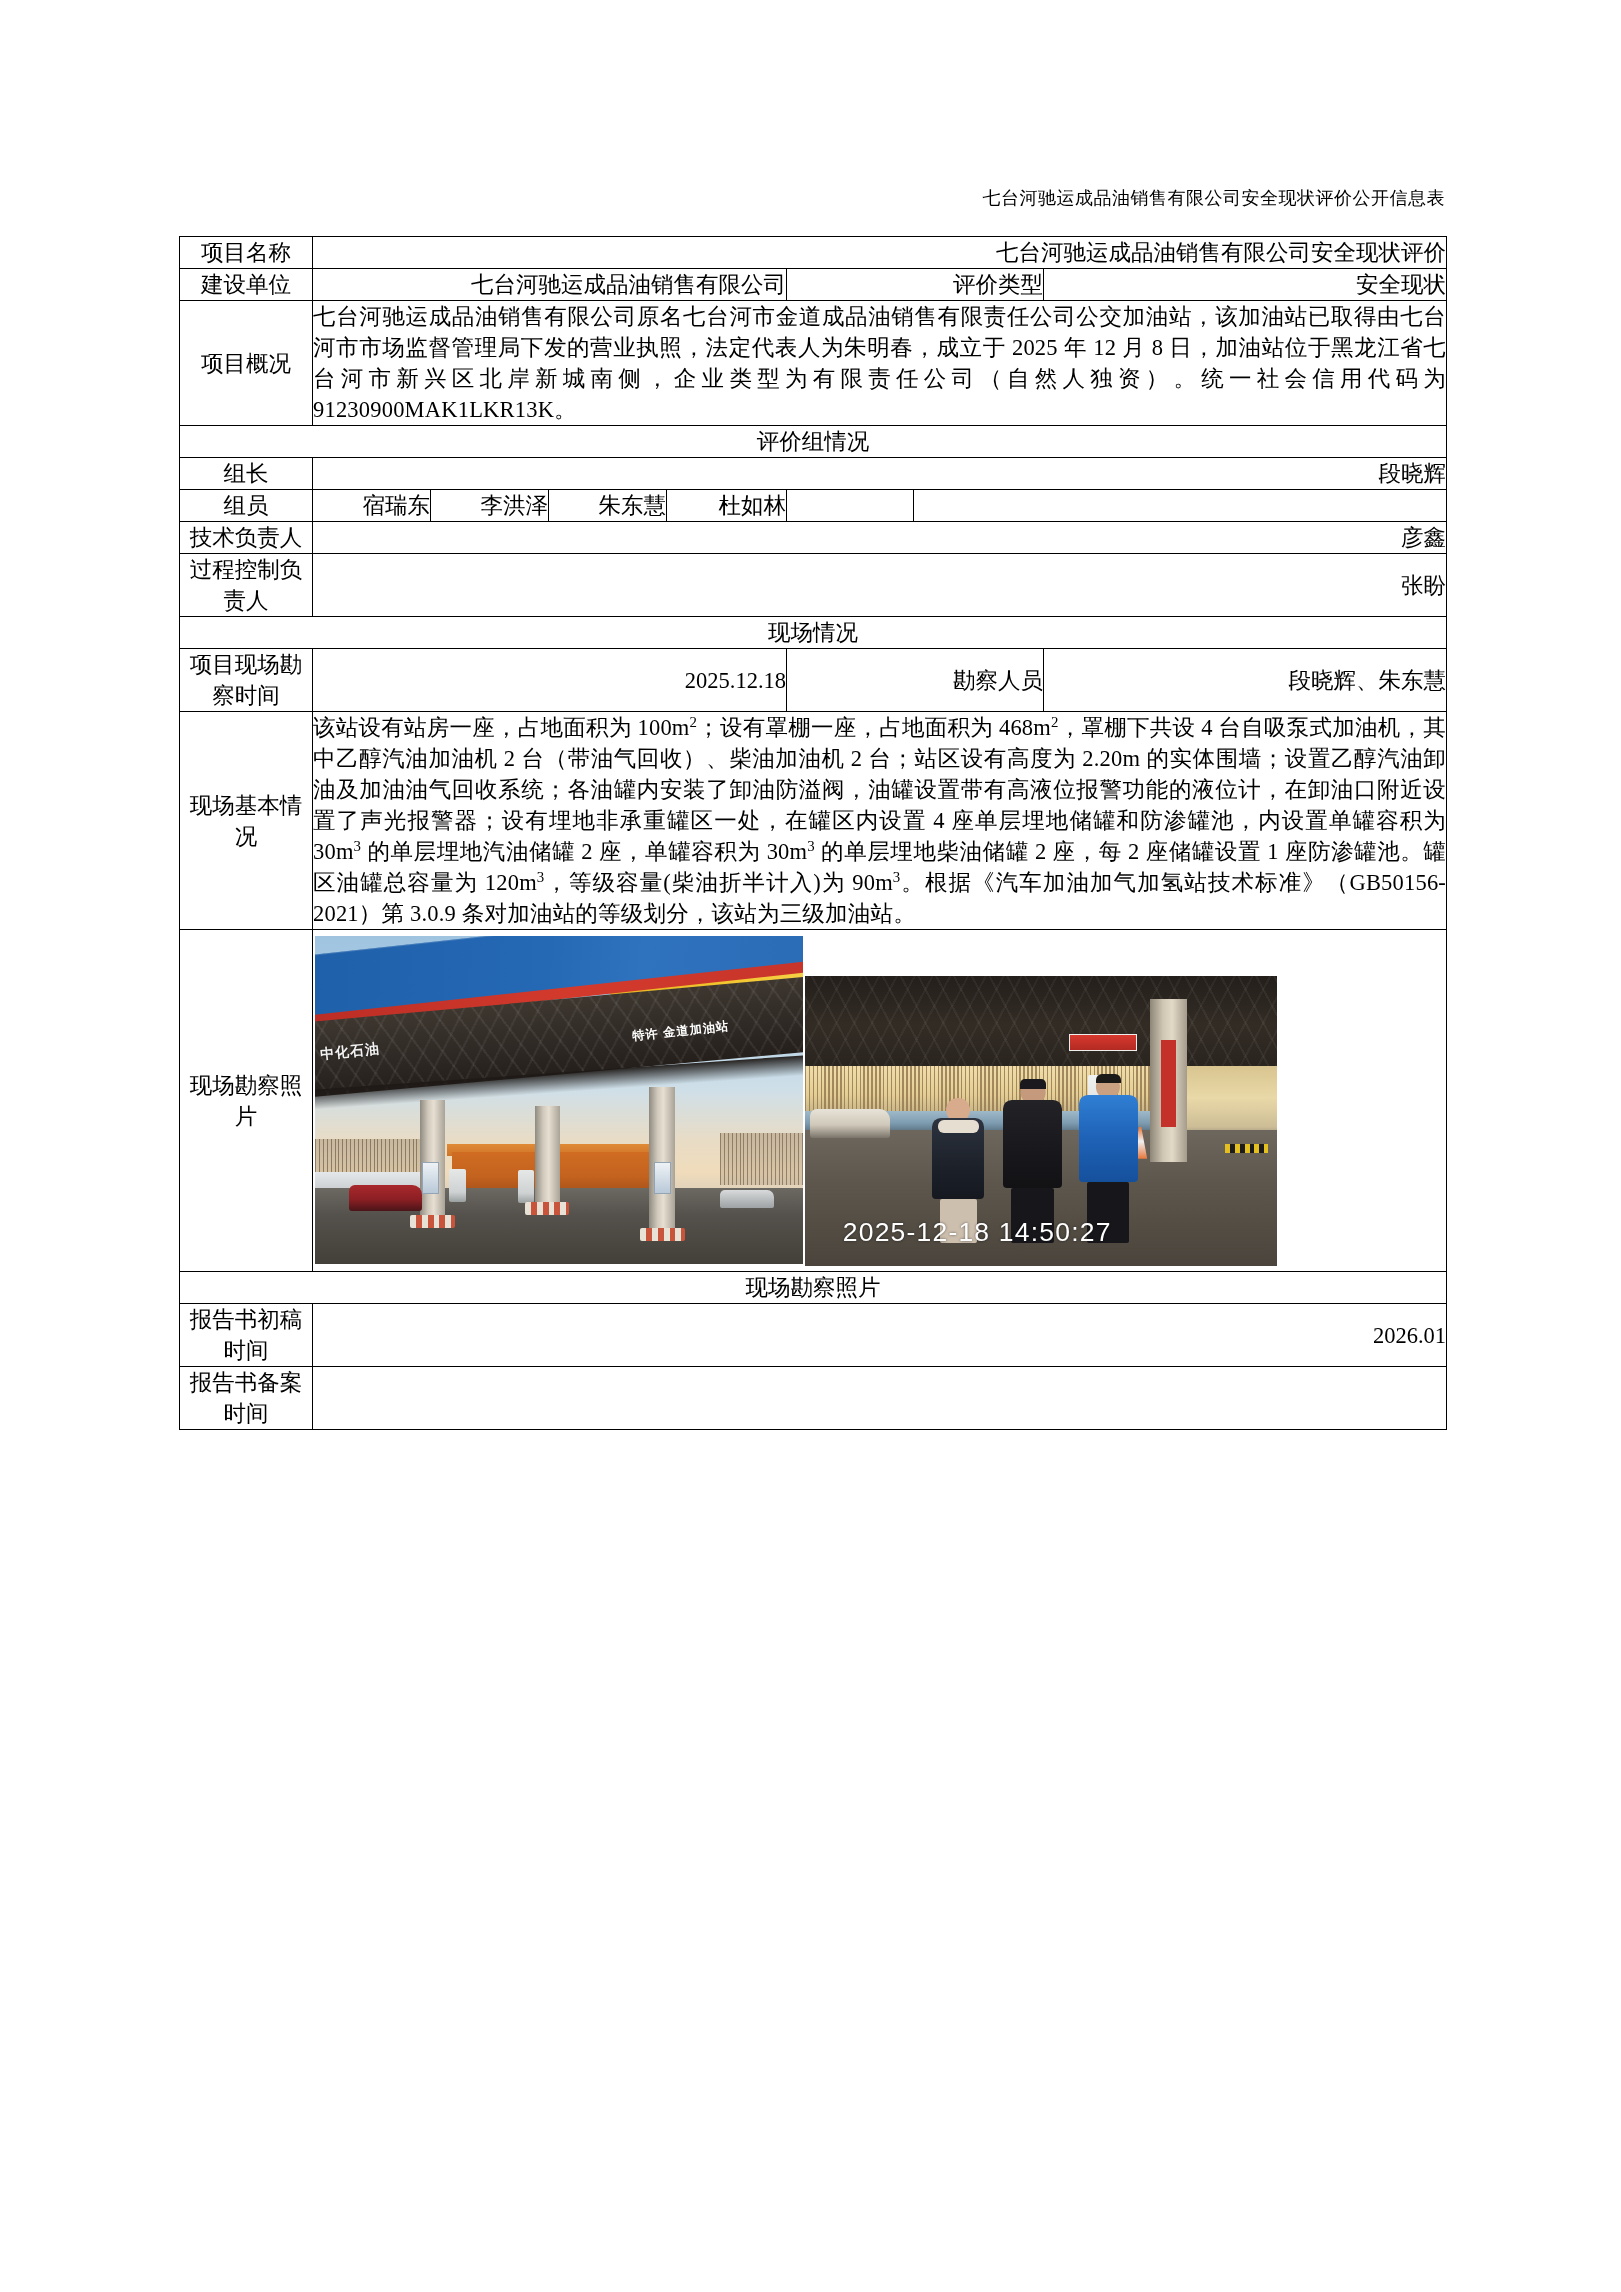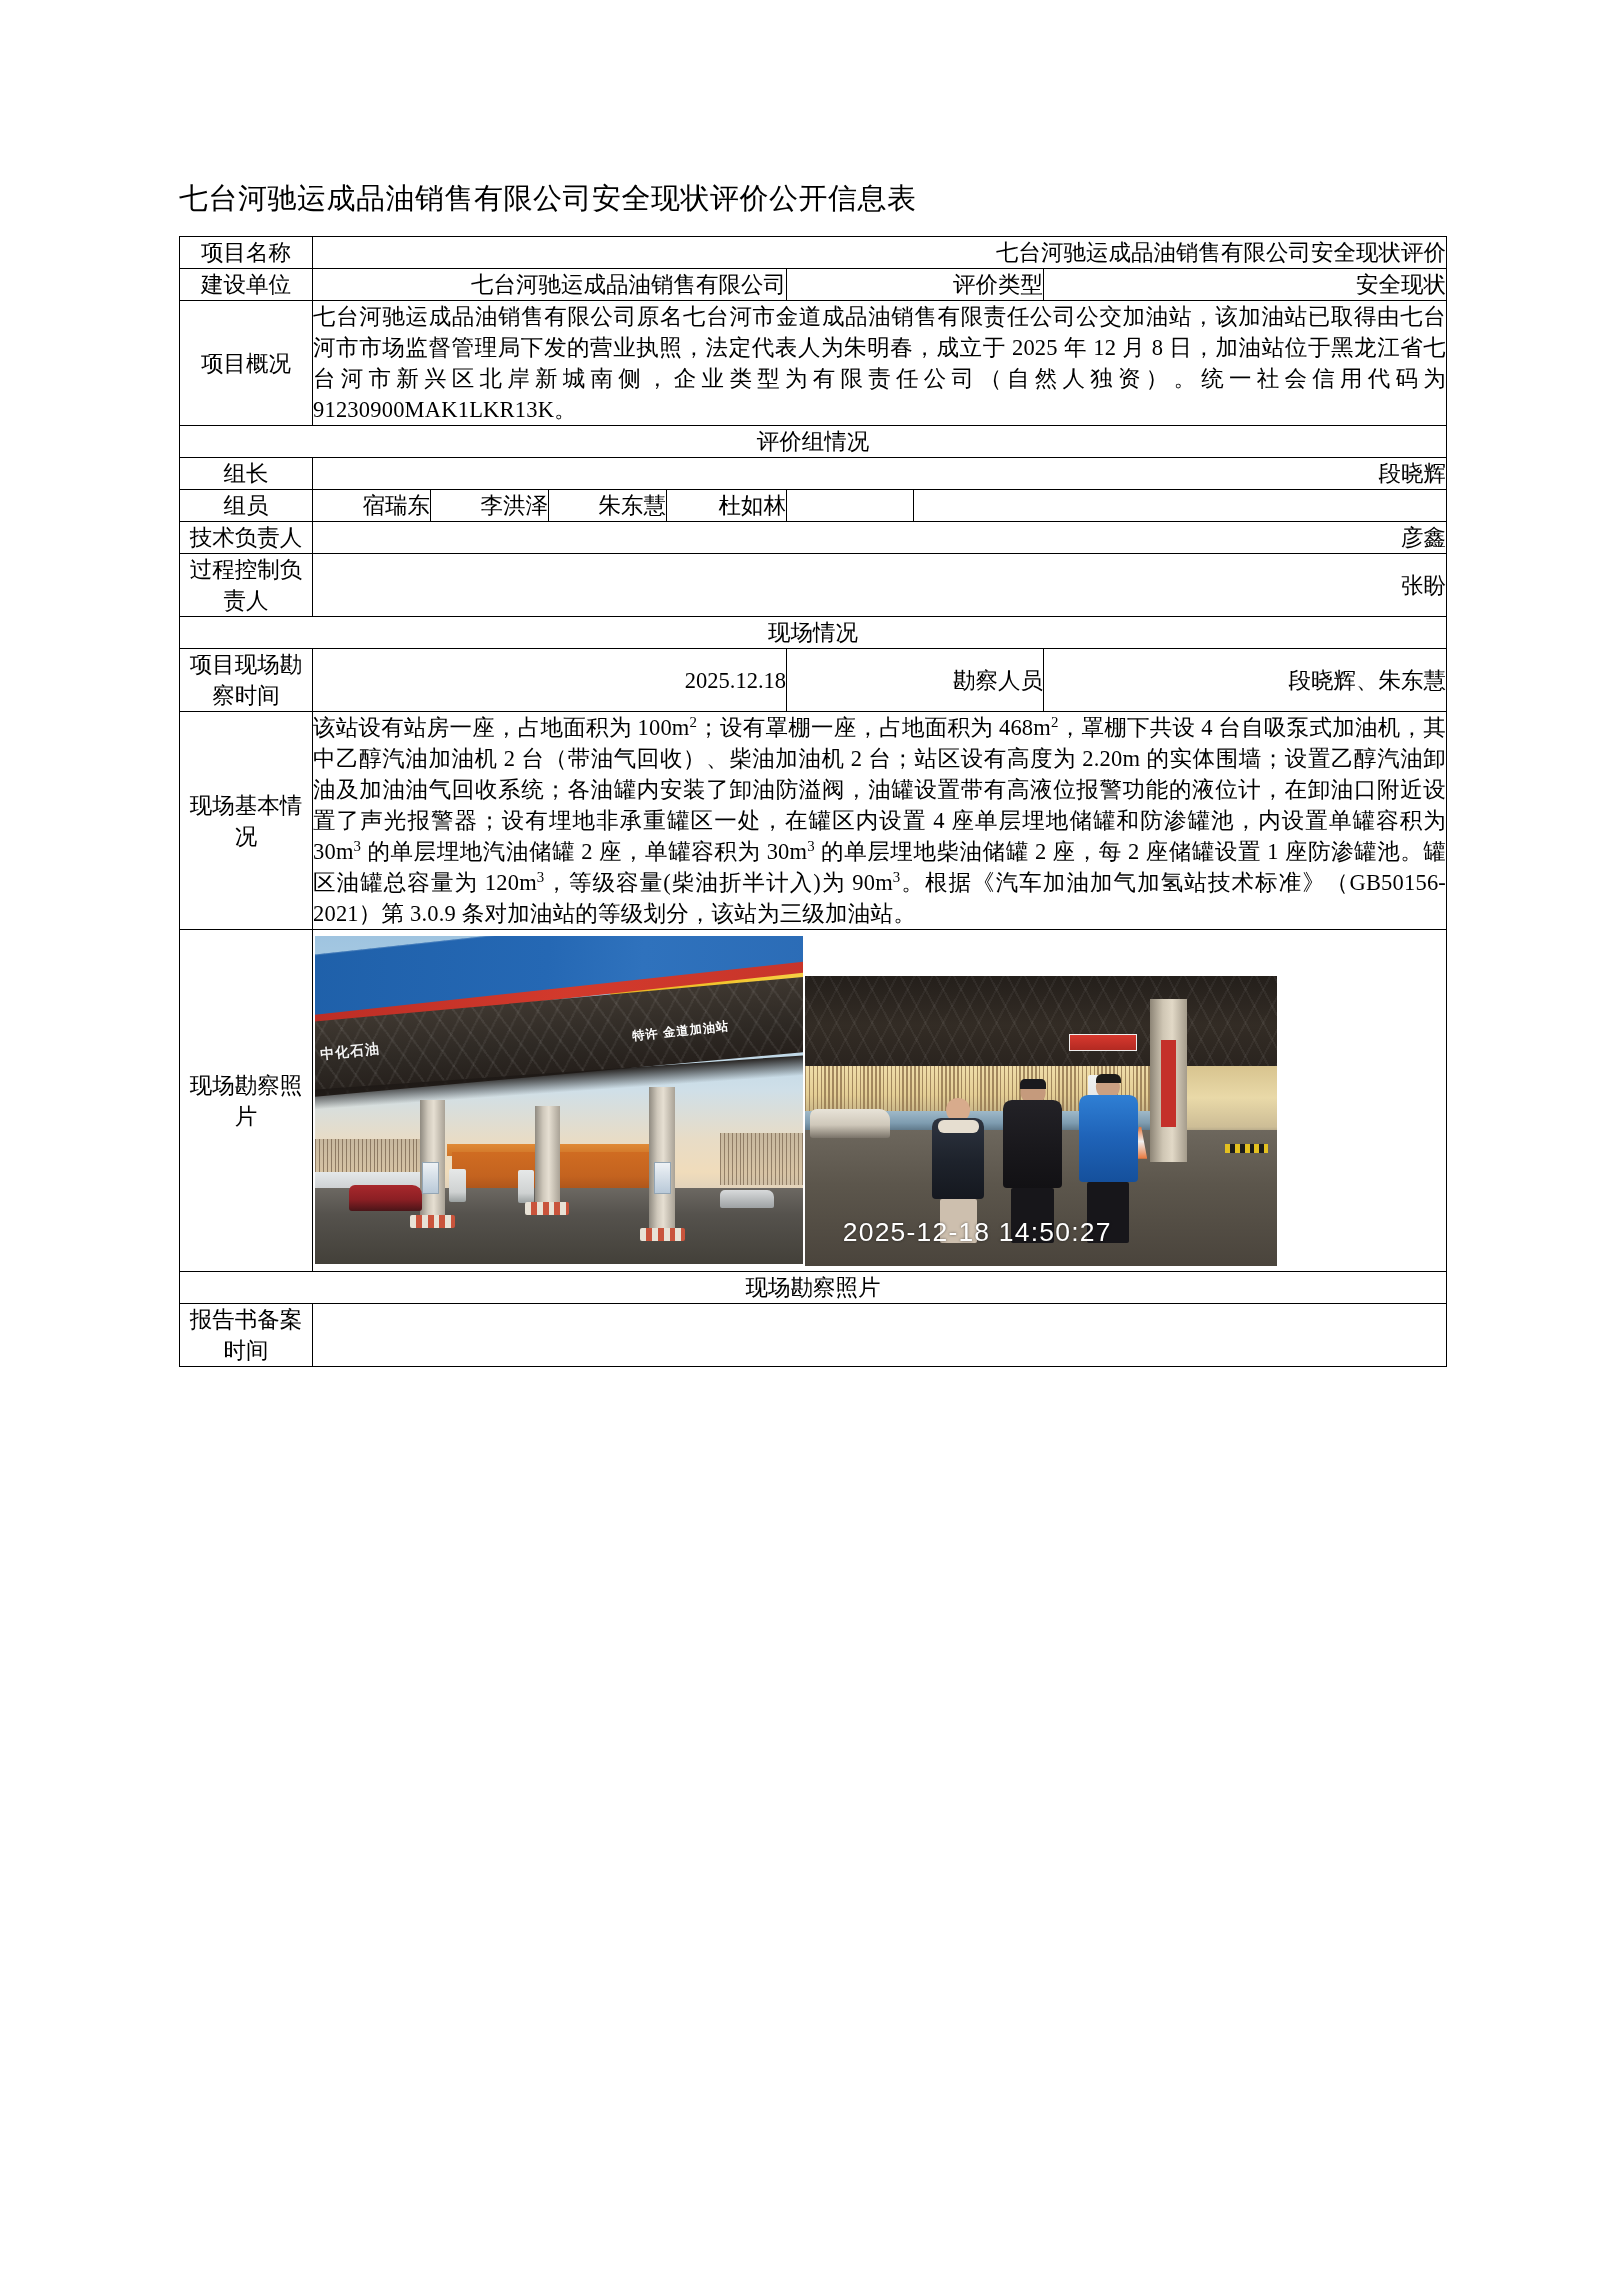--- a/index.html
+++ b/index.html
@@ -19,22 +19,22 @@
     width: 1621px;
     height: 2293px;
     background: #ffffff;
     box-sizing: border-box;
   }
   .doc-title {
     position: absolute;
     left: 179px;
     top: 182px;
     width: 1266px;
-    text-align: left;
-    font-size: 29px;
+    text-align: right;
+    font-size: 18px;
     line-height: 33px;
     letter-spacing: 0.5px;
     font-family: "Liberation Serif", "DejaVu Serif", serif;
   }
   table.main {
     position: absolute;
     left: 179px;
     top: 236px;
     width: 1266px;
     border-collapse: collapse;
@@ -576,20 +576,24 @@
           </div>
 
         </div>
       </td>
     </tr>
 
     <tr>
       <td class="sectionhdr" colspan="8">现场勘察照片</td>
     </tr>
 
+    <tr>
+      <td class="lbl">报告书初稿时间</td>
+      <td class="ctr" colspan="7">2026.01</td>
+    </tr>
 
     <tr>
       <td class="lbl tall-empty">报告书备案时间</td>
       <td class="ctr tall-empty" colspan="7"></td>
     </tr>
 
   </tbody>
     </table>
 </div>
 

